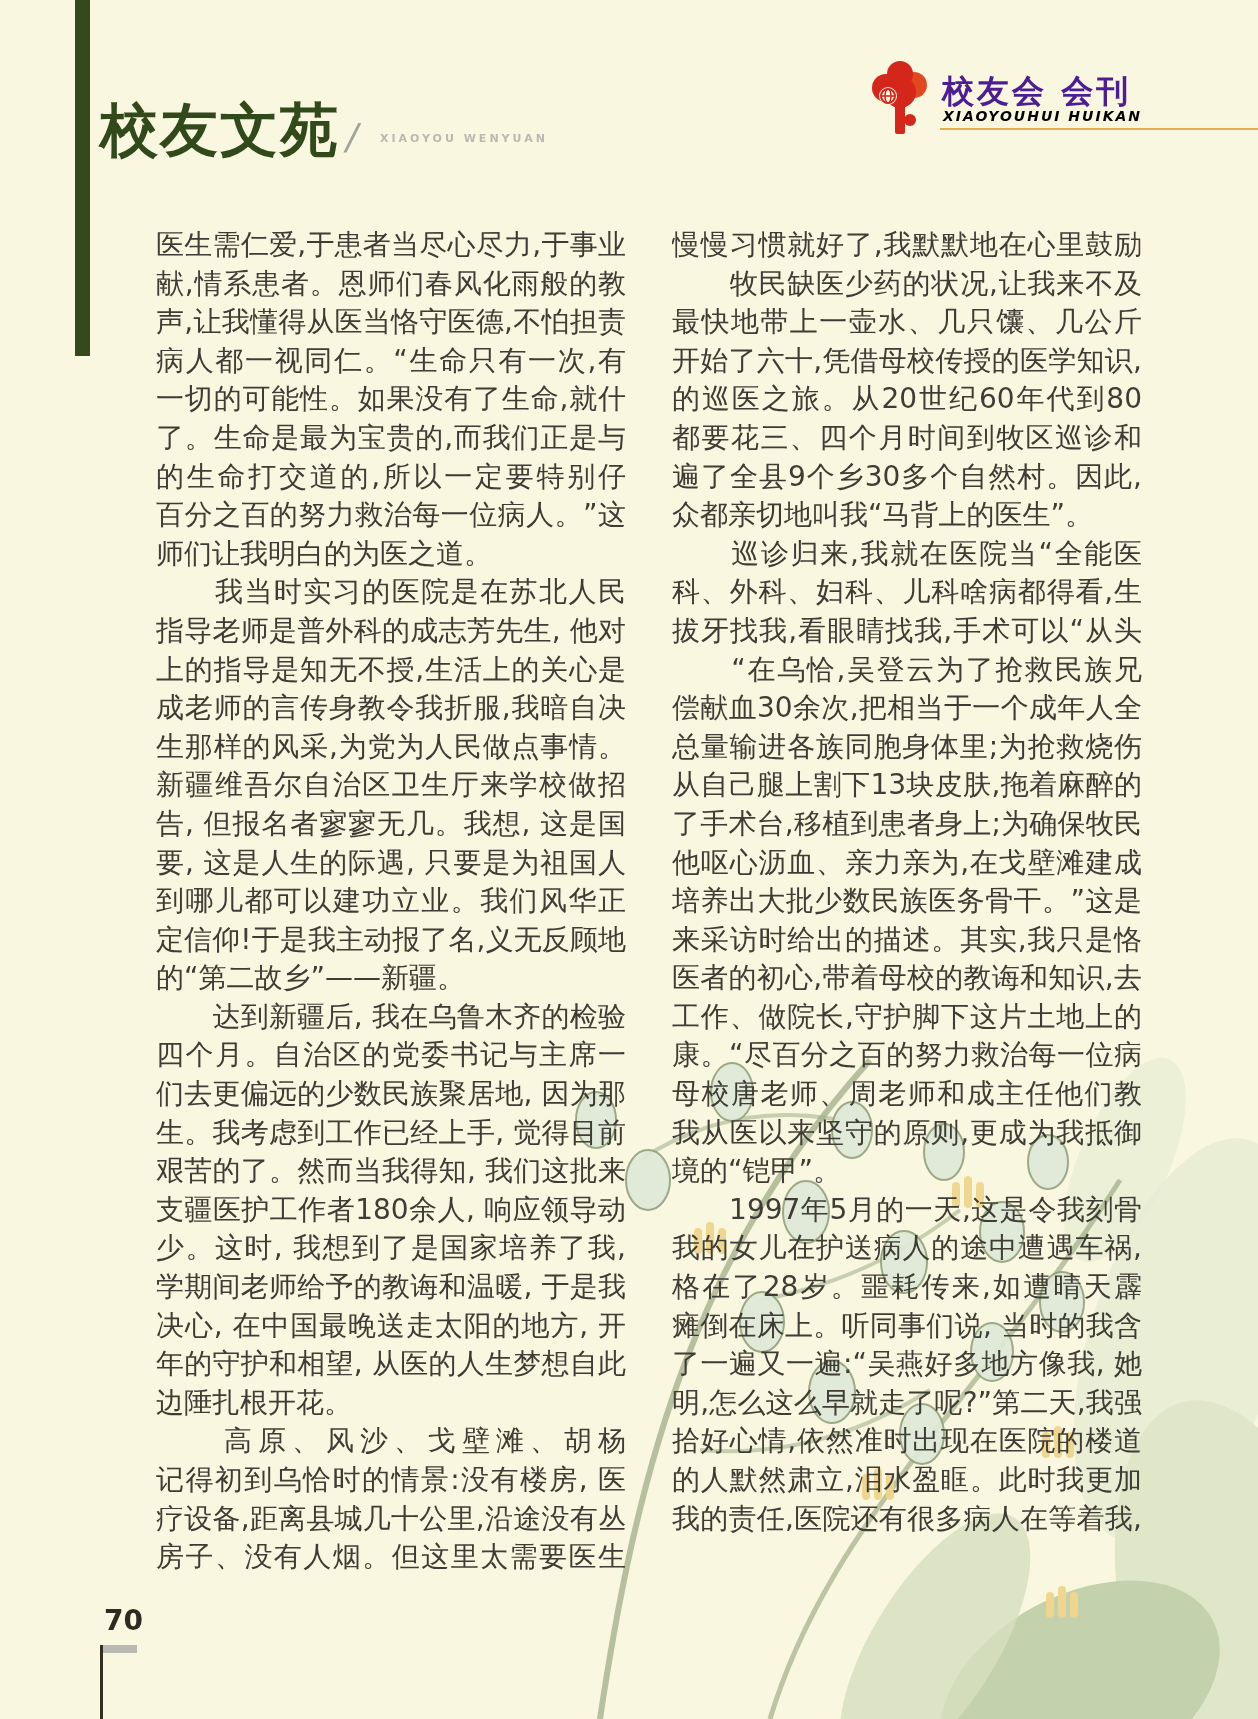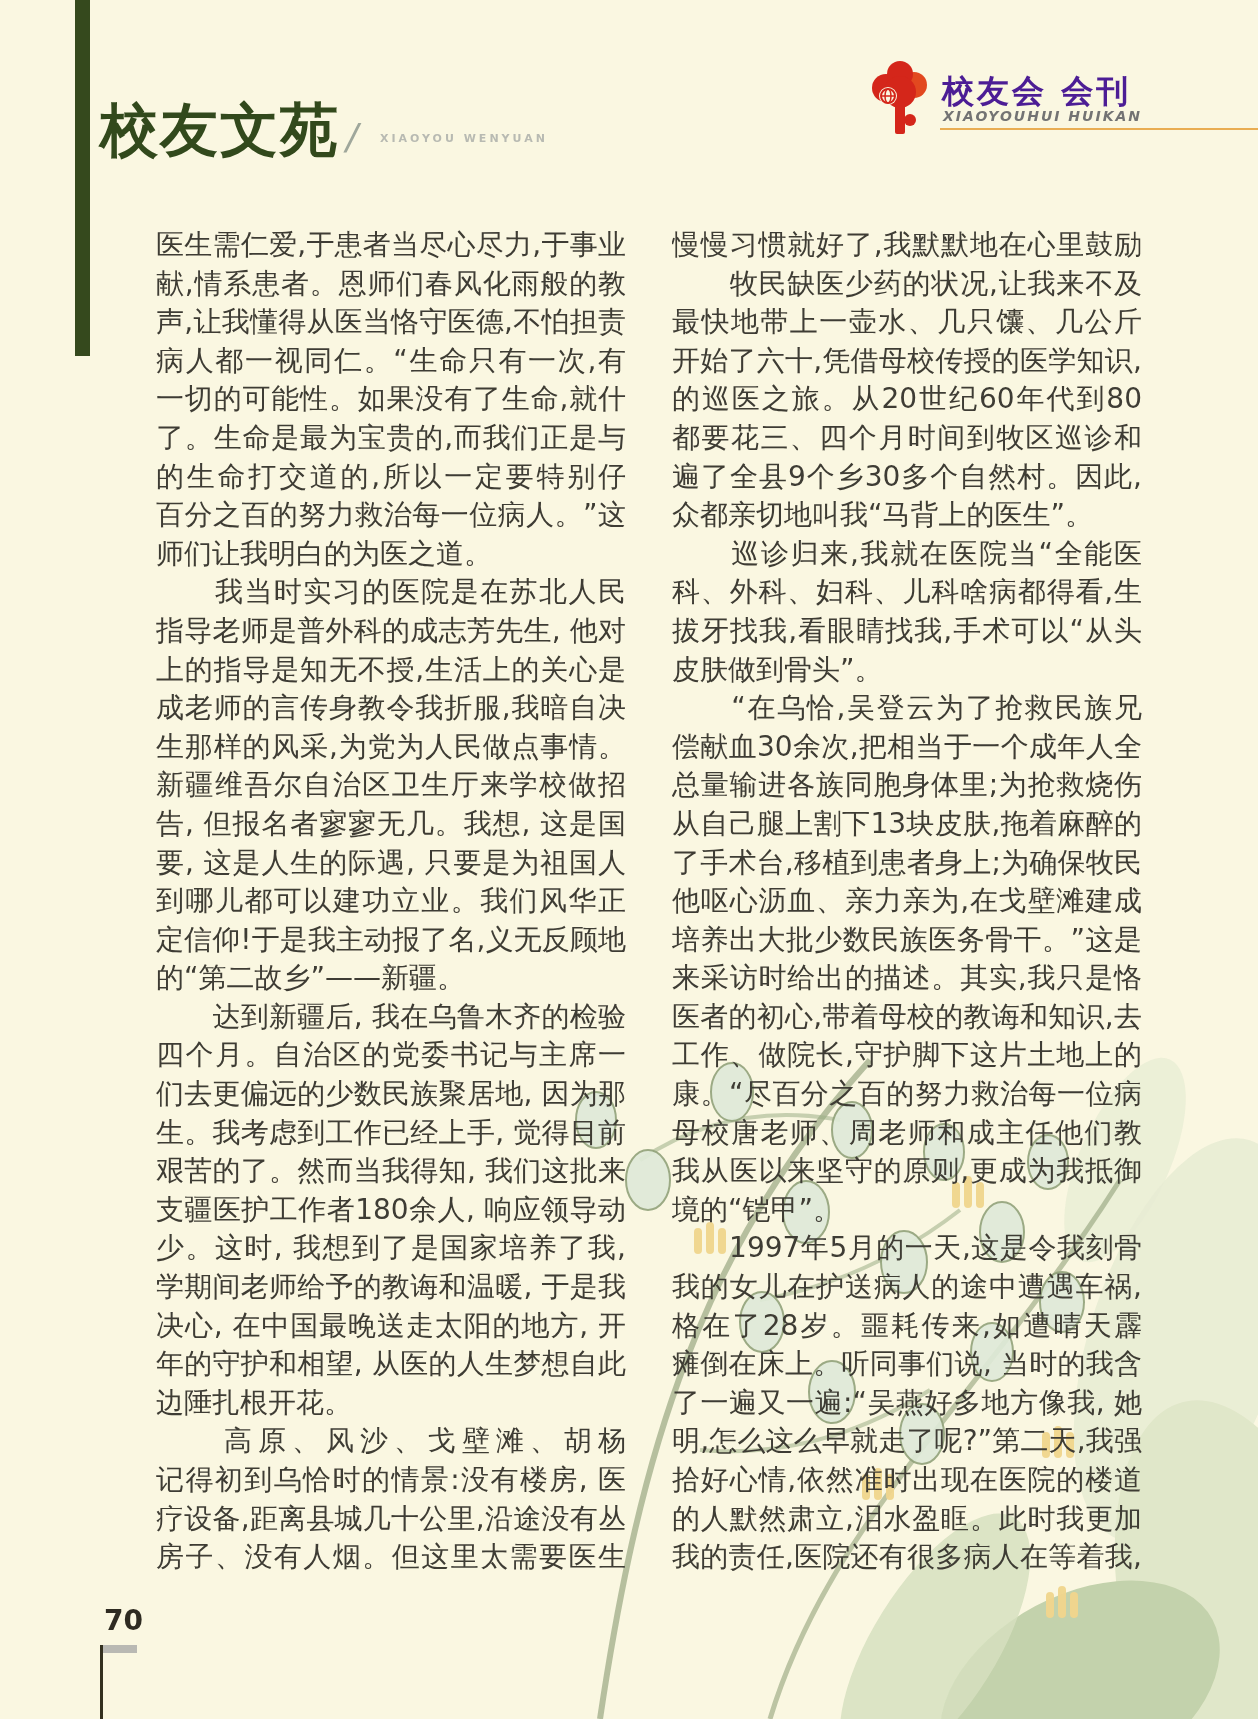--- a/index.html
+++ b/index.html
@@ -8,21 +8,21 @@
     background:#faf7e1;
     font-family:"DejaVu Sans","Liberation Sans",sans-serif;
   }
   .abs{position:absolute;}
   
   .green-bar{left:75px;top:0;width:15px;height:356px;background:#35491d;}
   .section-title{left:100px;top:92px;font-size:58px;font-weight:bold;color:#32491c;letter-spacing:2px;z-index:3;}
   .section-slash{left:346px;top:116px;font-size:36px;color:#9fa79b;font-style:italic;z-index:3;}
   .section-sub{left:380px;top:132px;font-size:11px;color:#b8bab2;font-weight:bold;letter-spacing:3px;z-index:3;}
   .brand-title{left:942px;top:70px;font-size:32px;color:#4c1d95;font-weight:bold;letter-spacing:3px;z-index:3;}
-  .brand-sub{left:943px;top:108px;font-size:14px;color:#737373;font-weight:bold;font-style:italic;letter-spacing:2px;z-index:3;}
+  .brand-sub{left:943px;top:108px;font-size:14px;color:#000000;font-weight:bold;font-style:italic;letter-spacing:2px;z-index:3;}
   .brand-rule{left:940px;top:128px;width:318px;height:2px;background:#e9ad52;z-index:3;}
   .logo{left:866px;top:58px;z-index:3;}
   
   .col{top:226px;width:470px;font-size:28px;line-height:38.6px;color:#3e3c34;z-index:2;}
   .col-left{left:156px;}
   .col-right{left:672px;}
   .line{text-align:justify;text-align-last:justify;height:38.6px;overflow:hidden;white-space:pre-wrap;}
   .line.nj{text-align-last:left;}
   
   .page-num{left:104px;top:1604px;font-size:28px;font-weight:900;color:#2e2b21;z-index:3;}
@@ -149,21 +149,20 @@
     <div class="line">　　牧民缺医少药的状况,让我来不及喘息,只能</div>
     <div class="line">最快地带上一壶水、几只馕、几公斤马料,背上药</div>
     <div class="line">开始了六十,凭借母校传授的医学知识,开始了艰苦</div>
     <div class="line">的巡医之旅。从20世纪60年代到80年代末,每年</div>
     <div class="line">都要花三、四个月时间到牧区巡诊和防疫,足迹踏</div>
     <div class="line">遍了全县9个乡30多个自然村。因此,当地牧民群</div>
     <div class="line nj">众都亲切地叫我“马背上的医生”。</div>
     <div class="line">　　巡诊归来,我就在医院当“全能医生”,内</div>
     <div class="line">科、外科、妇科、儿科啥病都得看,生孩子找我,</div>
     <div class="line">拔牙找我,看眼睛找我,手术可以“从头做到脚,从</div>
-    <div class="line nj">皮肤做到骨头”。</div>
     <div class="line">　　“在乌恰,吴登云为了抢救民族兄弟,先后无</div>
     <div class="line">偿献血30余次,把相当于一个成年人全身血液的</div>
     <div class="line">总量输进各族同胞身体里;为抢救烧伤的婴儿,他</div>
     <div class="line">从自己腿上割下13块皮肤,拖着麻醉的双腿走上</div>
     <div class="line">了手术台,移植到患者身上;为确保牧民病有所医,</div>
     <div class="line">他呕心沥血、亲力亲为,在戈壁滩建成园林医院,</div>
     <div class="line">培养出大批少数民族医务骨干。”这是后来媒体</div>
     <div class="line">来采访时给出的描述。其实,我只是恪守一名普通</div>
     <div class="line">医者的初心,带着母校的教诲和知识,去做人、做</div>
     <div class="line">工作、做院长,守护脚下这片土地上的人民的健</div>

